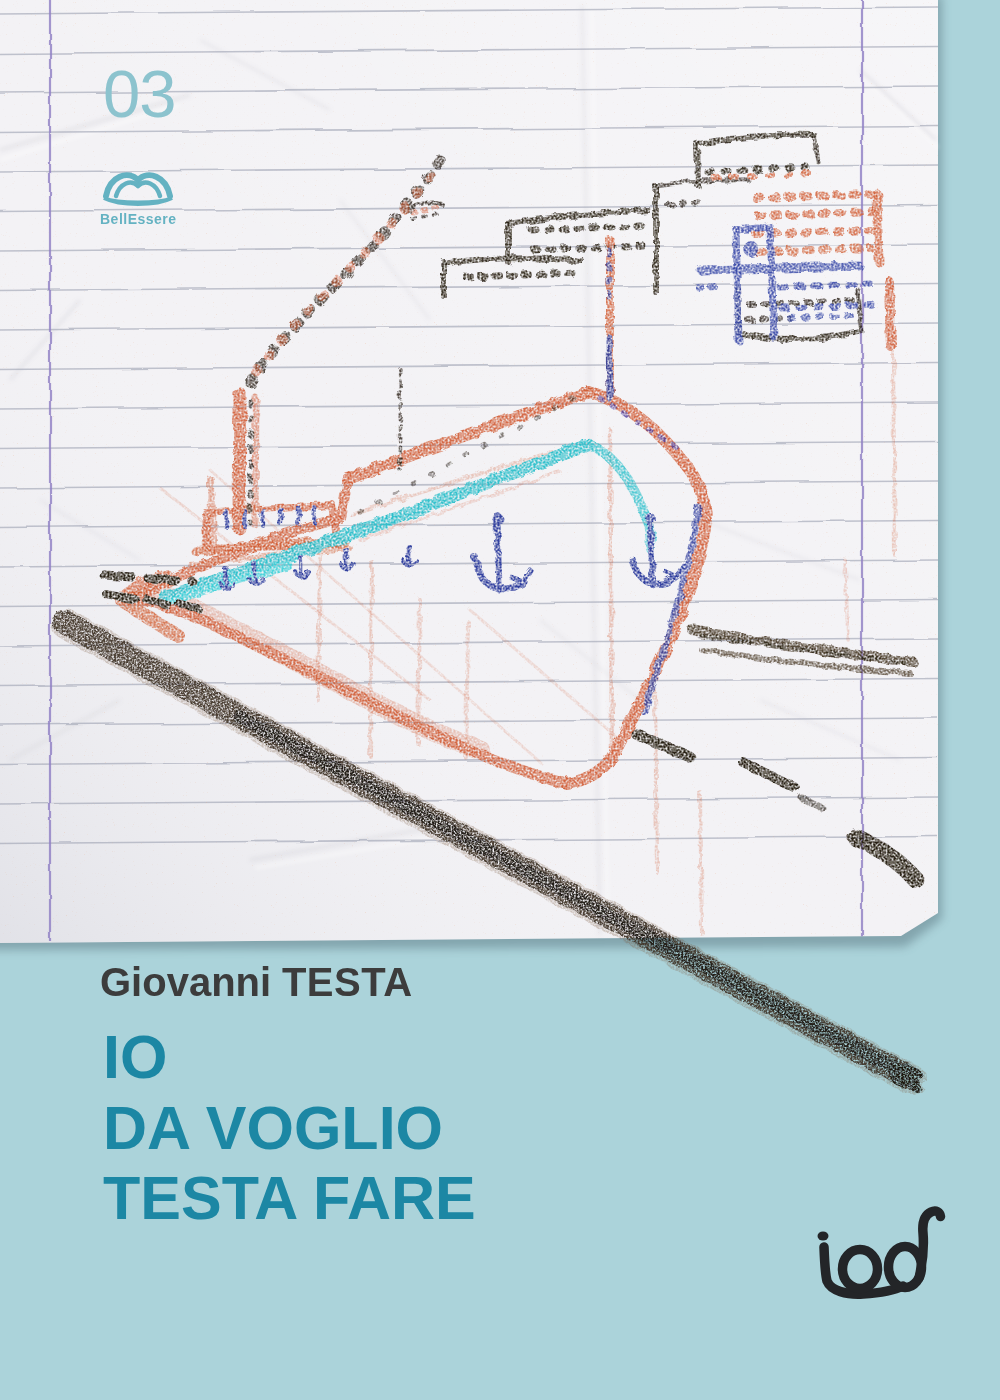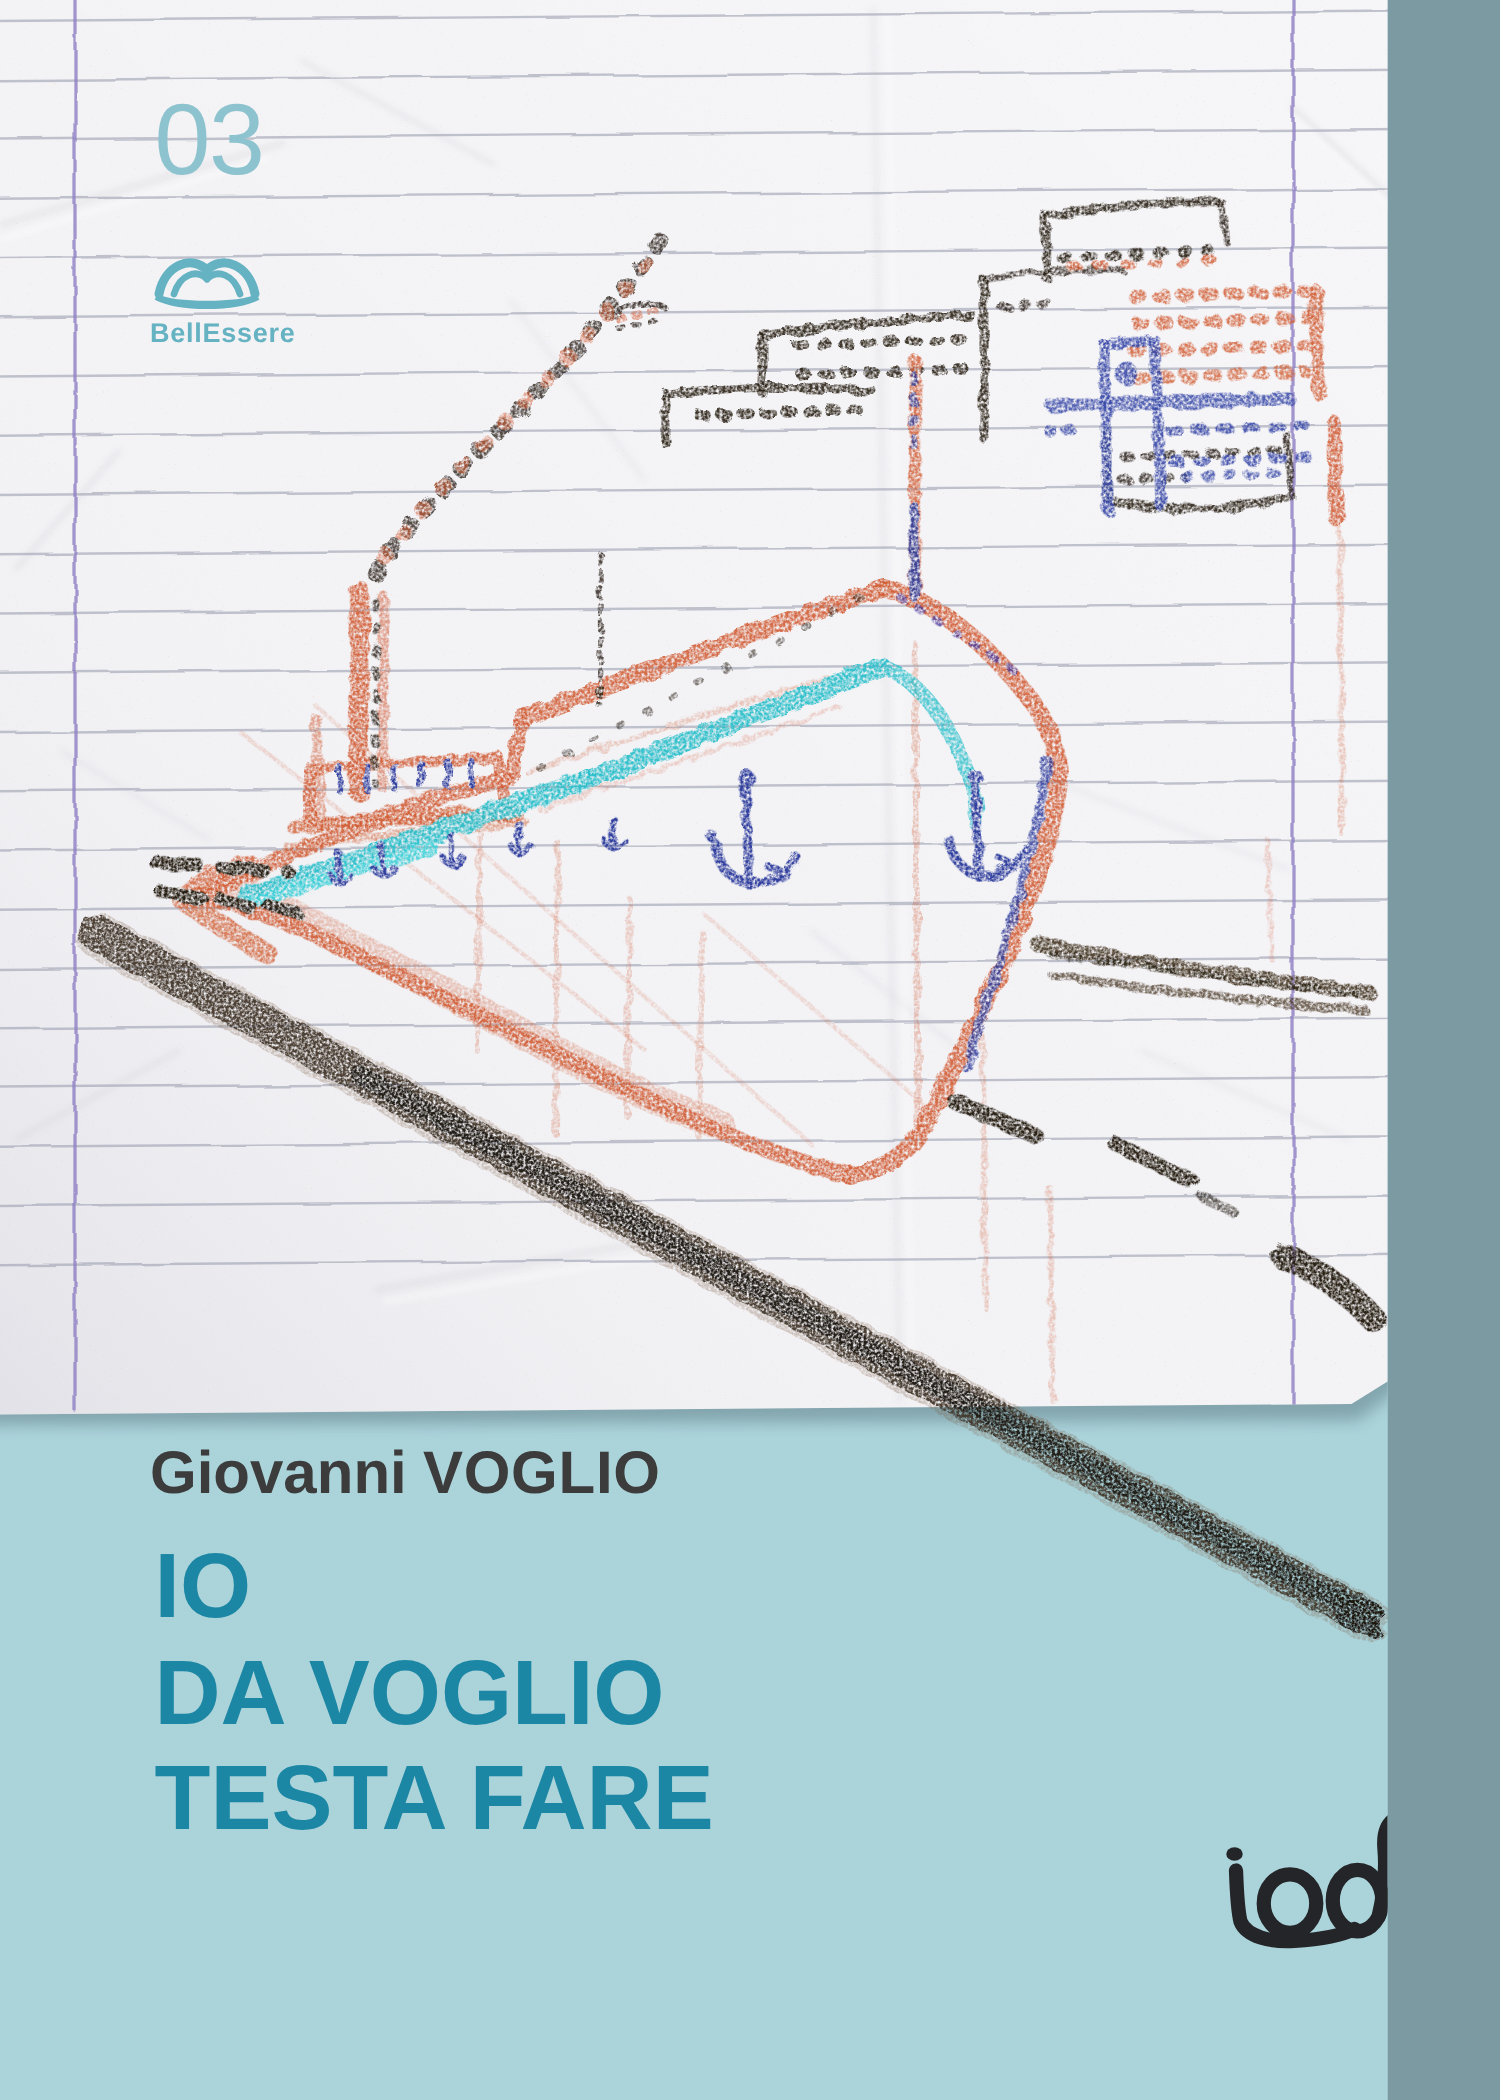--- a/index.html
+++ b/index.html
@@ -10,35 +10,35 @@
     --c-series_logo:#64b2c2;
     --c-publisher:#232528;
   }
   html,body{margin:0;padding:0;}
   body{
     font-family:"Liberation Sans", sans-serif;
     background:#7b9aa2;
   }
   .cover{
     position:relative;
-    width:925px;height:1400px;
+    width:1000px;height:1400px;
     background:var(--c-background);
     overflow:hidden;
   }
   .artwork-svg{position:absolute;left:0;top:0;}
   .series-number{
     position:absolute;left:103px;top:59px;
     font-size:67px;line-height:70px;font-weight:400;
     letter-spacing:-1px;
     color:var(--c-series_number);
   }
   .series-logo{position:absolute;left:100px;top:160px;width:110px;}
   .series-logo-label{
     margin-top:1px;
-    font-size:18px;font-weight:700;letter-spacing:.5px;
+    font-size:14px;font-weight:700;letter-spacing:.5px;
     color:var(--c-series_logo);
   }
   .author{
     position:absolute;left:100px;top:960px;
     font-size:40px;line-height:44px;
     color:var(--c-author);
     white-space:nowrap;
   }
   .author .first{font-weight:700;margin-right:.27em;margin-top:24px;}
   .author .last{font-weight:700;letter-spacing:.5px;}
@@ -352,21 +352,21 @@
         <path d="M16,36 C20,23 31,19 38,26" stroke-width="4.5"></path>
         <path d="M38,20 C48,10 66,16 70,36" stroke-width="6"></path>
         <path d="M38,26 C45,19 56,23 60,36" stroke-width="4.5"></path>
         <path d="M4,38 C20,46 56,46 72,38 C58,44 18,44 4,38 Z" stroke-width="4" fill="#64b2c2"></path>
       </g>
     </svg>
     <div class="series-logo-label">BellEssere</div>
   </div>
 
   <div class="author">
-    <span class="first">Giovanni</span><span class="last">VOGLIO</span>
+    <span class="first">Giovanni</span><span class="last">TESTA</span>
   </div>
 
   <div class="title">
     <div>IO</div>
     <div>DA VOGLIO</div>
     <div>TESTA FARE</div>
   </div>
 
   <div class="publisher-logo" role="img" aria-label="iod">
     <svg width="160" height="110" viewBox="0 0 160 110">

